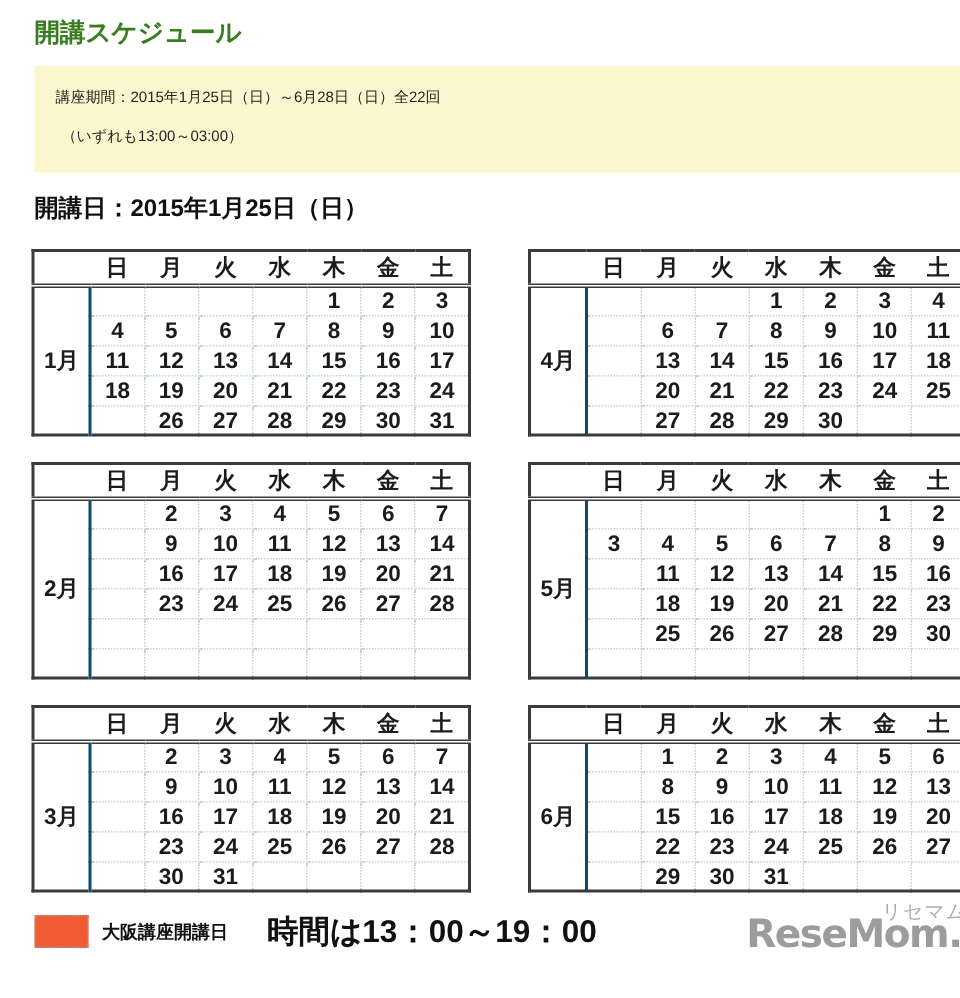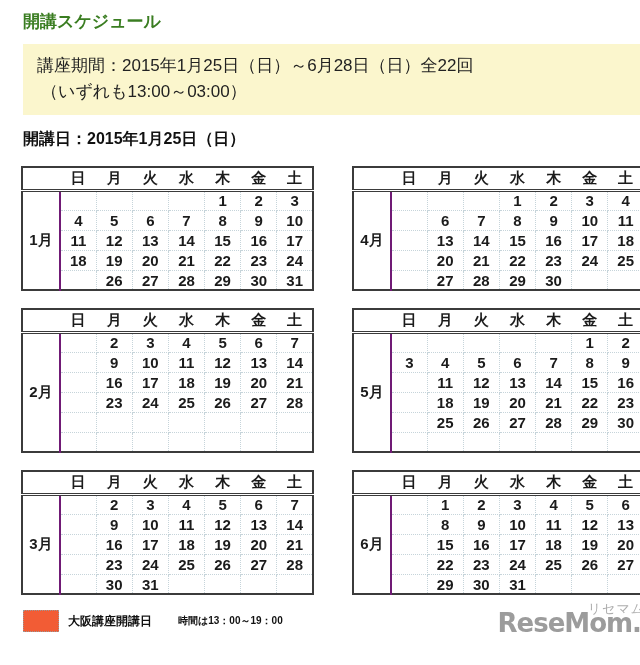--- a/index.html
+++ b/index.html
@@ -21,21 +21,21 @@
 
   .title{
     margin:0;padding:12px 0 0 10px;
     font-size:17px;font-weight:bold;color:var(--title-green);
     line-height:1.2;
   }
   .info-box{
     margin:12px 12px 0 10px;
     background:var(--info-bg);
     padding:9px 14px 10px 14px;
-    font-size:17px;line-height:26px;color:#222;
+    font-size:10px;line-height:26px;color:#222;
   }
   .info-line2{padding-left:4px;}
   .start-date{
     margin:14px 0 0 10px;
     font-size:16px;font-weight:bold;color:#111;
   }
 
   .cal-grid{
     margin:16px 8px 0 8px;
     display:grid;
@@ -55,38 +55,38 @@
   .cal thead th{
     height:23px;background:#fff;
     border-bottom:3px double #3b3b3b;
   }
   .cal td.day{
     height:20px;
     border:1px dotted #c6d4da;
     background:#fff;
   }
   .cal td.mcell{
-    border-right:2px solid #701a75;
+    border-right:2px solid #0c4a6e;
     background:#fff;font-size:15px;
   }
   .t-hol{color:var(--holiday-text);}
   .t-sat{color:var(--saturday-text);}
   td.t-course{background:var(--course-bg);color:#fff;}
 
   .footer{
     display:flex;align-items:center;
     margin:13px 8px 0 10px;height:26px;
   }
   .swatch{
     width:36px;height:22px;flex:0 0 36px;
     background:var(--course-bg);
     border:1px dotted #999;
   }
   .legend-label{margin-left:9px;font-size:12px;font-weight:bold;color:#111;}
-  .legend-time{margin-left:26px;font-size:10px;font-weight:bold;color:#111;}
+  .legend-time{margin-left:26px;font-size:21px;font-weight:bold;color:#111;}
   .logo{
     margin-left:auto;position:relative;
     color:var(--logo-gray);font-weight:bold;
     font-size:26px;line-height:1;letter-spacing:-1px;
     padding:4px 4px 0 0;
     font-family:"DejaVu Sans","Liberation Sans",sans-serif;
   }
   .logo-kana{
     position:absolute;top:-4px;right:0;
     font-size:13px;font-weight:normal;letter-spacing:1px;

